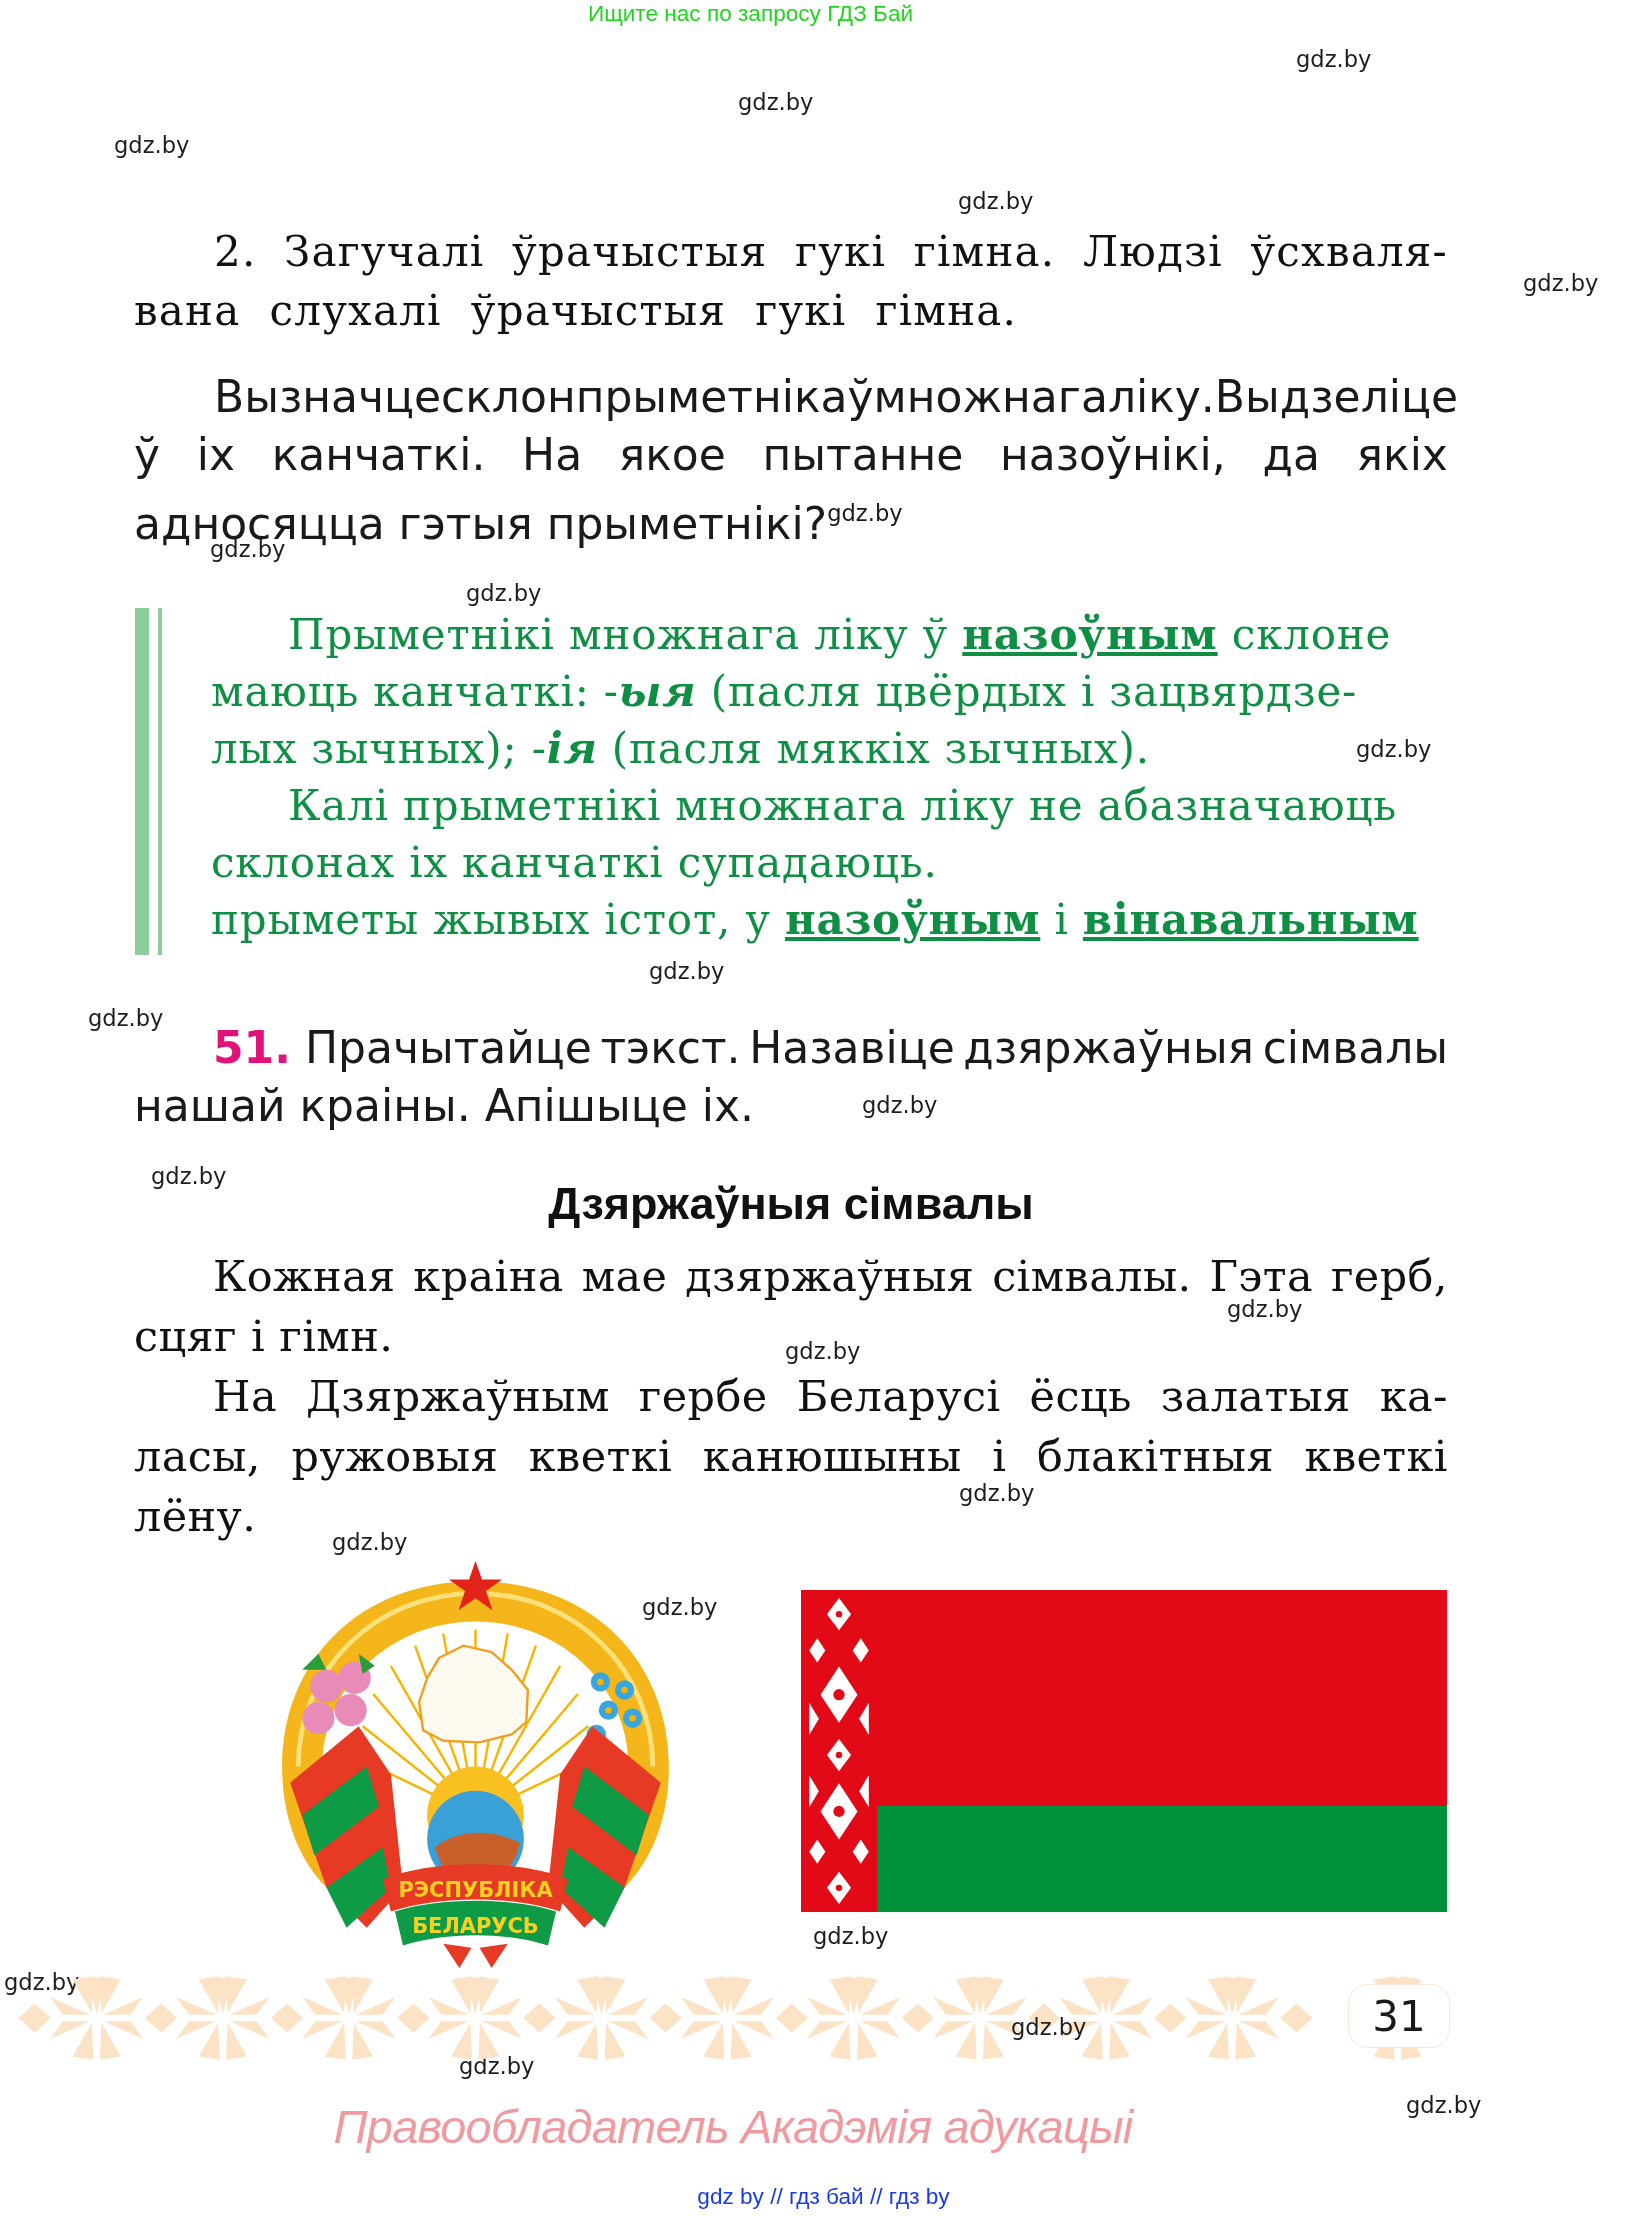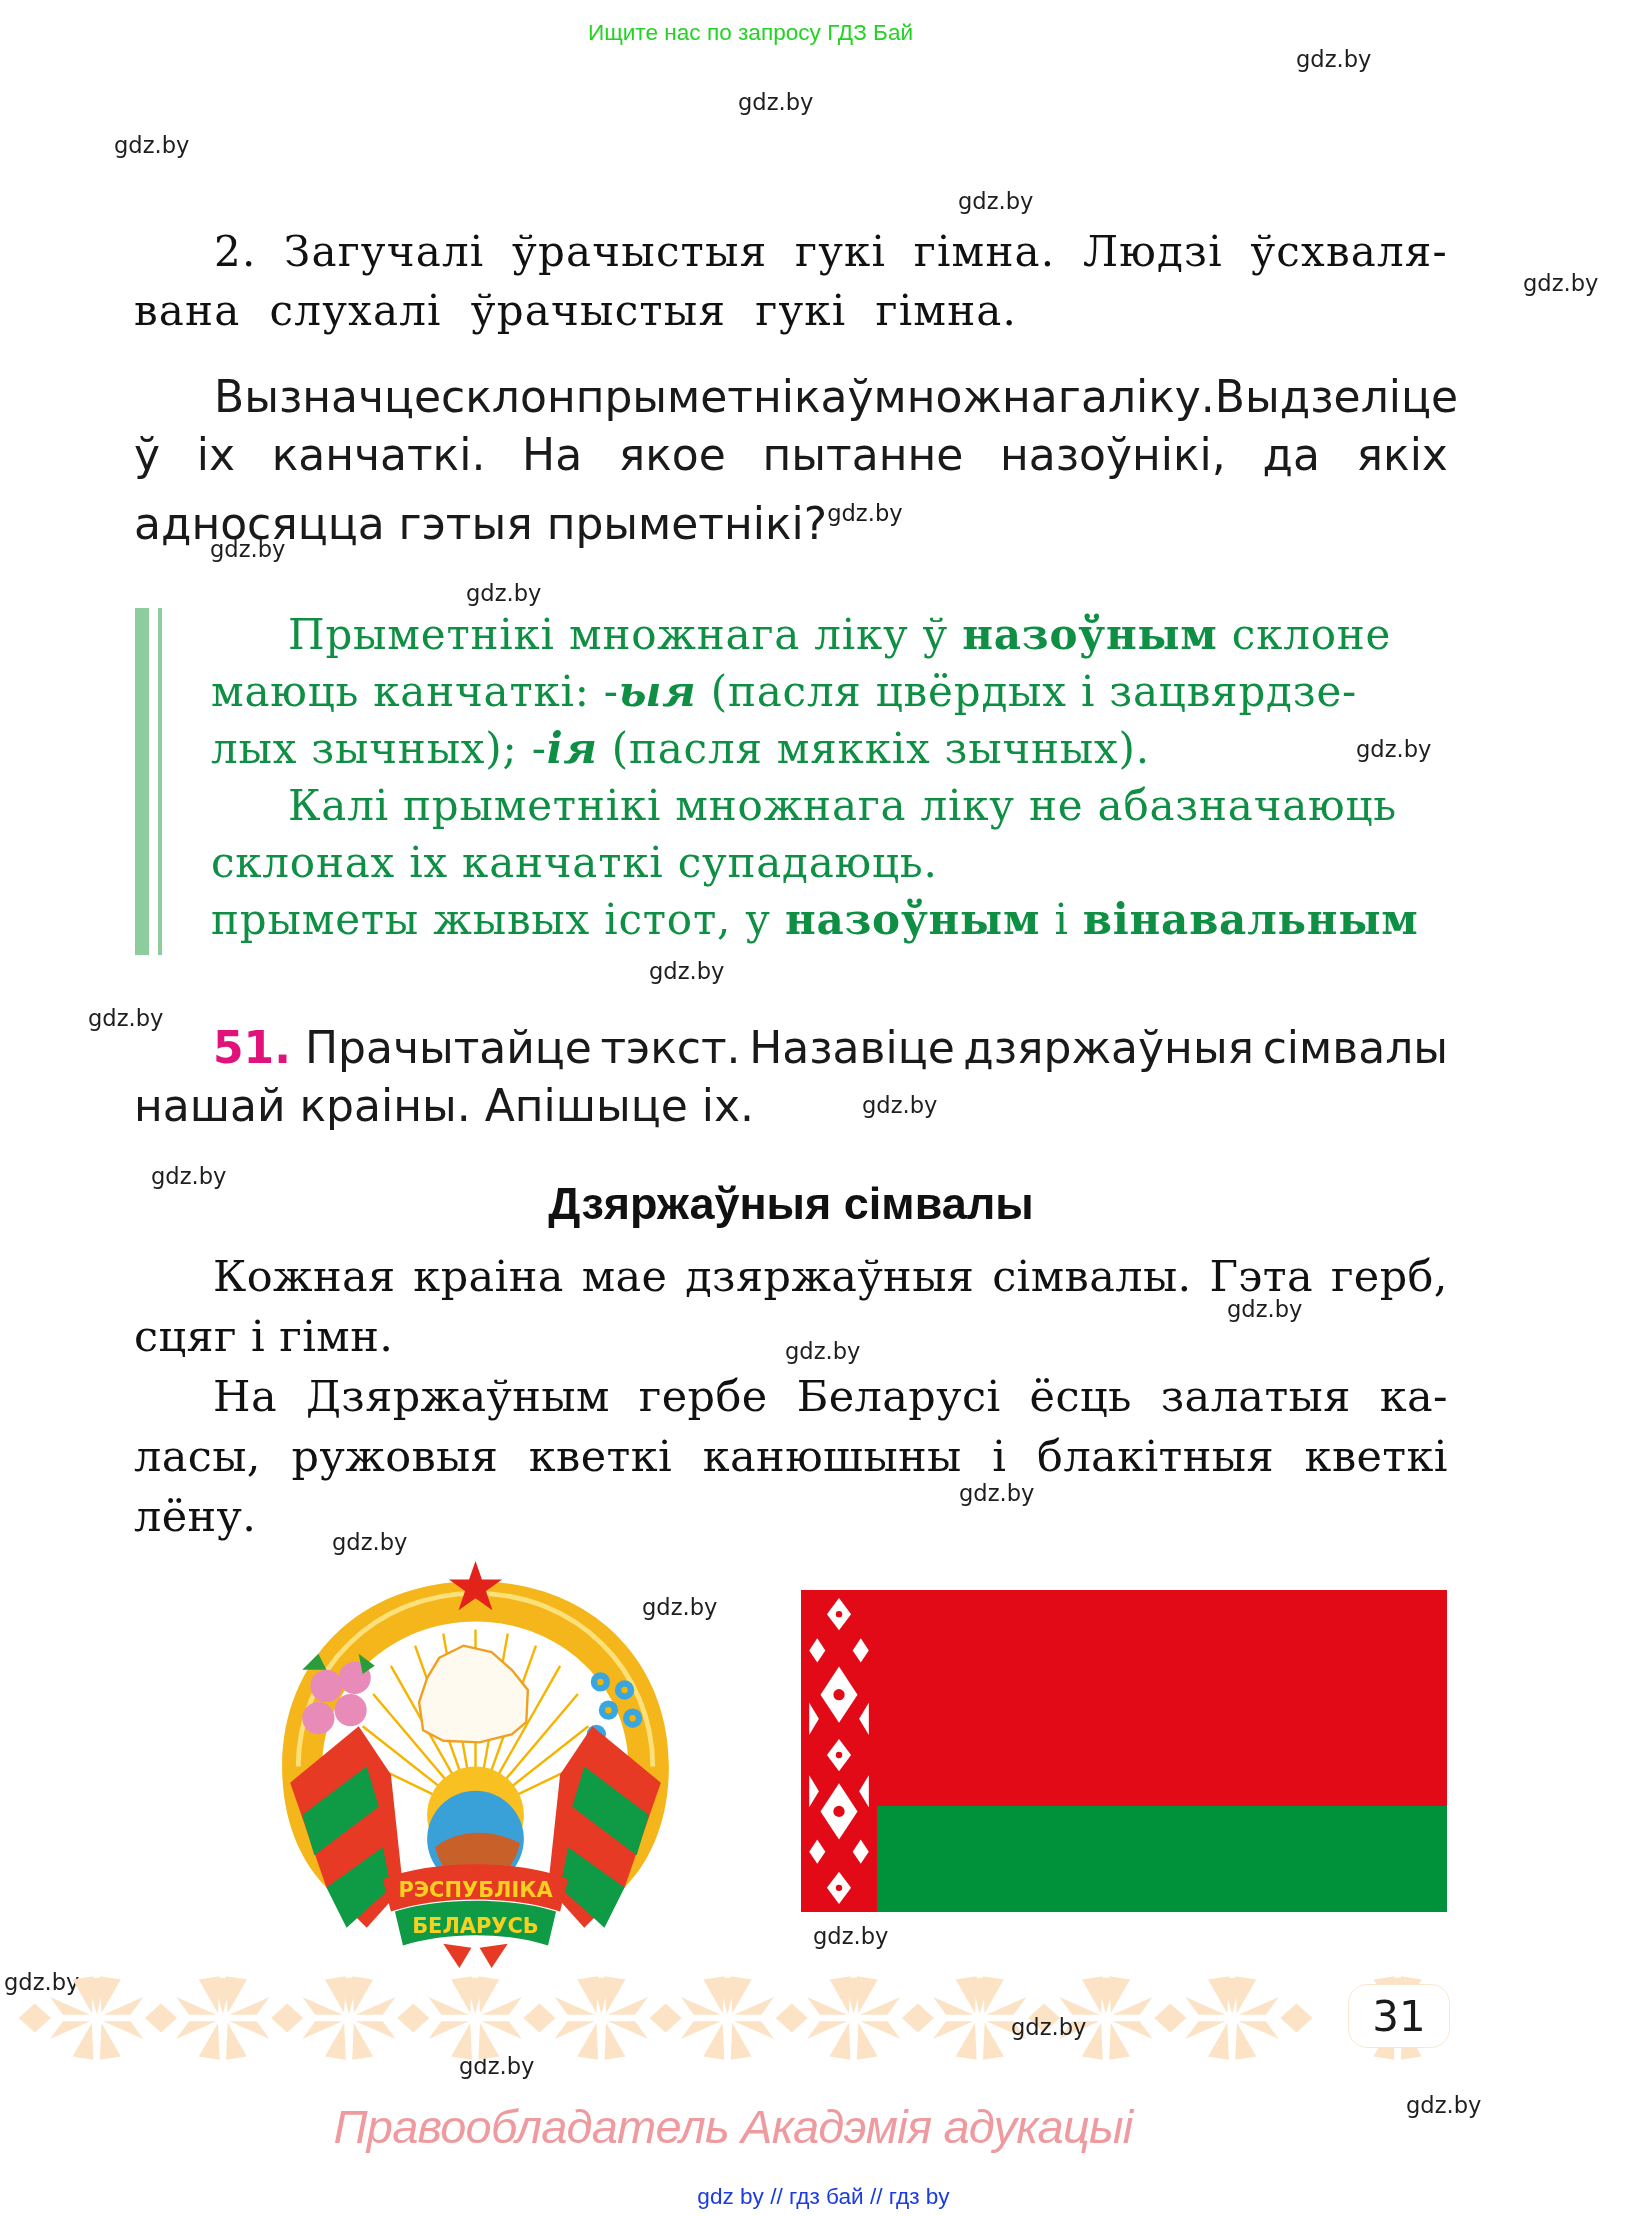--- a/index.html
+++ b/index.html
@@ -1,20 +1,20 @@
 <!DOCTYPE html>
 <html style="font-size:13px"><head>
 <meta charset="utf-8">
 <style>
   * { box-sizing: border-box; margin: 0; padding: 0; }
   html, body { width: 1647px; height: 2216px; background: #ffffff; overflow: hidden; }
   body { position: relative; font-family: "Liberation Sans", sans-serif; color: #1a1a1a; }
 
   .top-banner {
-    position: absolute; left: 0; width: 1501px; top: 20px; text-align: center;
+    position: absolute; left: 0; width: 1501px; top: 1px; text-align: center;
     font-family: "Liberation Sans", sans-serif; font-size: 22.6px; color: #22d322;
   }
   .wm {
     position: absolute; font-family: "DejaVu Sans", sans-serif; font-size: 22.6px;
     color: #1e1e1e; white-space: nowrap; line-height: 1;
   }
 
   .serif { font-family: "DejaVu Serif", serif; }
   .sans  { font-family: "DejaVu Sans", sans-serif; }
 
@@ -30,21 +30,21 @@
   
   .task { top: 368px; font-size: 44px; line-height: 58px; color: #1a1a1a; }
   .task .l1 { padding-left: 80px; }
 
   
   .rule-bars { position: absolute; left: 135px; top: 608px; height: 347px; width: 32px; }
   .rule-bars .thick { position: absolute; left: 0; top: 0; width: 13.7px; height: 100%; background: #8dcc9d; }
   .rule-bars .thin  { position: absolute; left: 22.6px; top: 0; width: 4.8px; height: 100%; background: #8dcc9d; }
   .rule { left: 211px; width: 1236px; top: 606px; font-size: 42px; line-height: 57px; color: #0e8f43; letter-spacing: 0.8px; }
   .rule .ind { padding-left: 77px; }
-  .rule b { font-weight: bold; }
+  .rule b { font-weight: bold; text-decoration: underline; }
   .rule i { font-style: italic; font-weight: bold; }
 
   
   .ex51 { top: 1019px; font-size: 44px; line-height: 58px; color: #1a1a1a; }
   .ex51 .l1 { padding-left: 79px; text-align: right; }
   .ex51 .num { color: #e0137a; font-weight: bold; }
 
   .title {
     position: absolute; left: 134px; width: 1314px; top: 1178px; text-align: center;
     font-family: Liberation Sans, sans-serif; font-weight: bold; font-size: 45px; color: #111;

